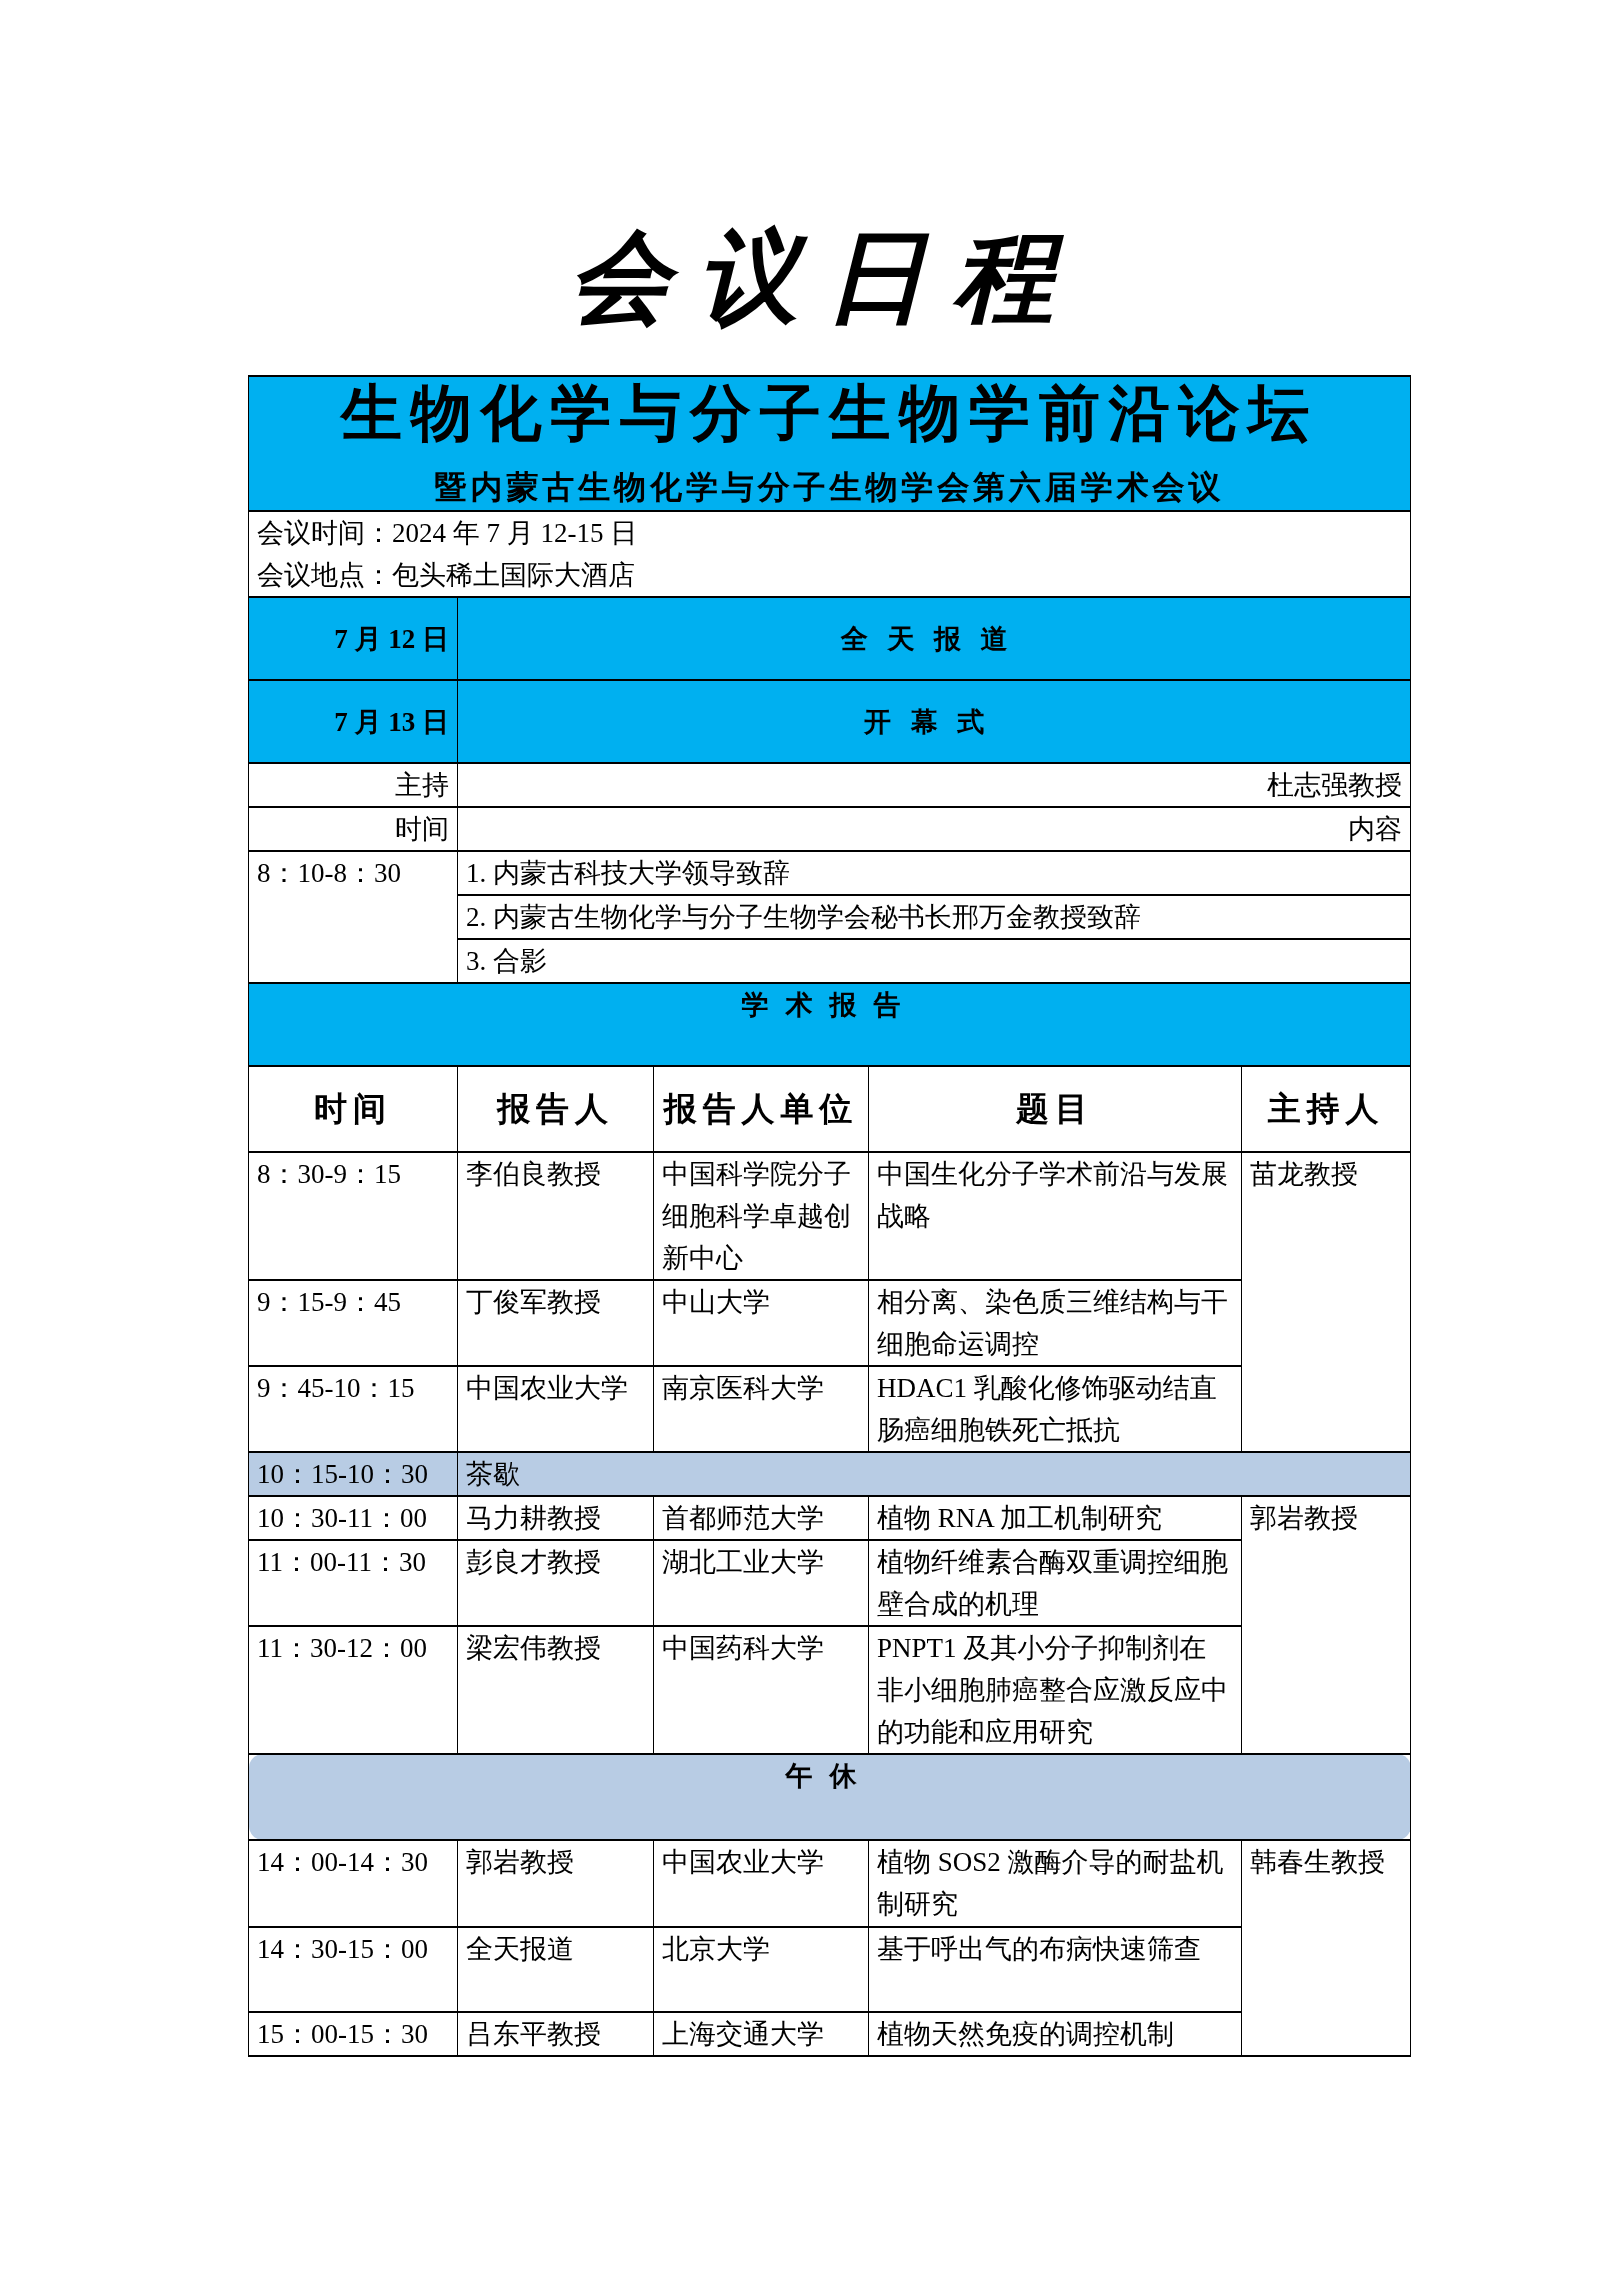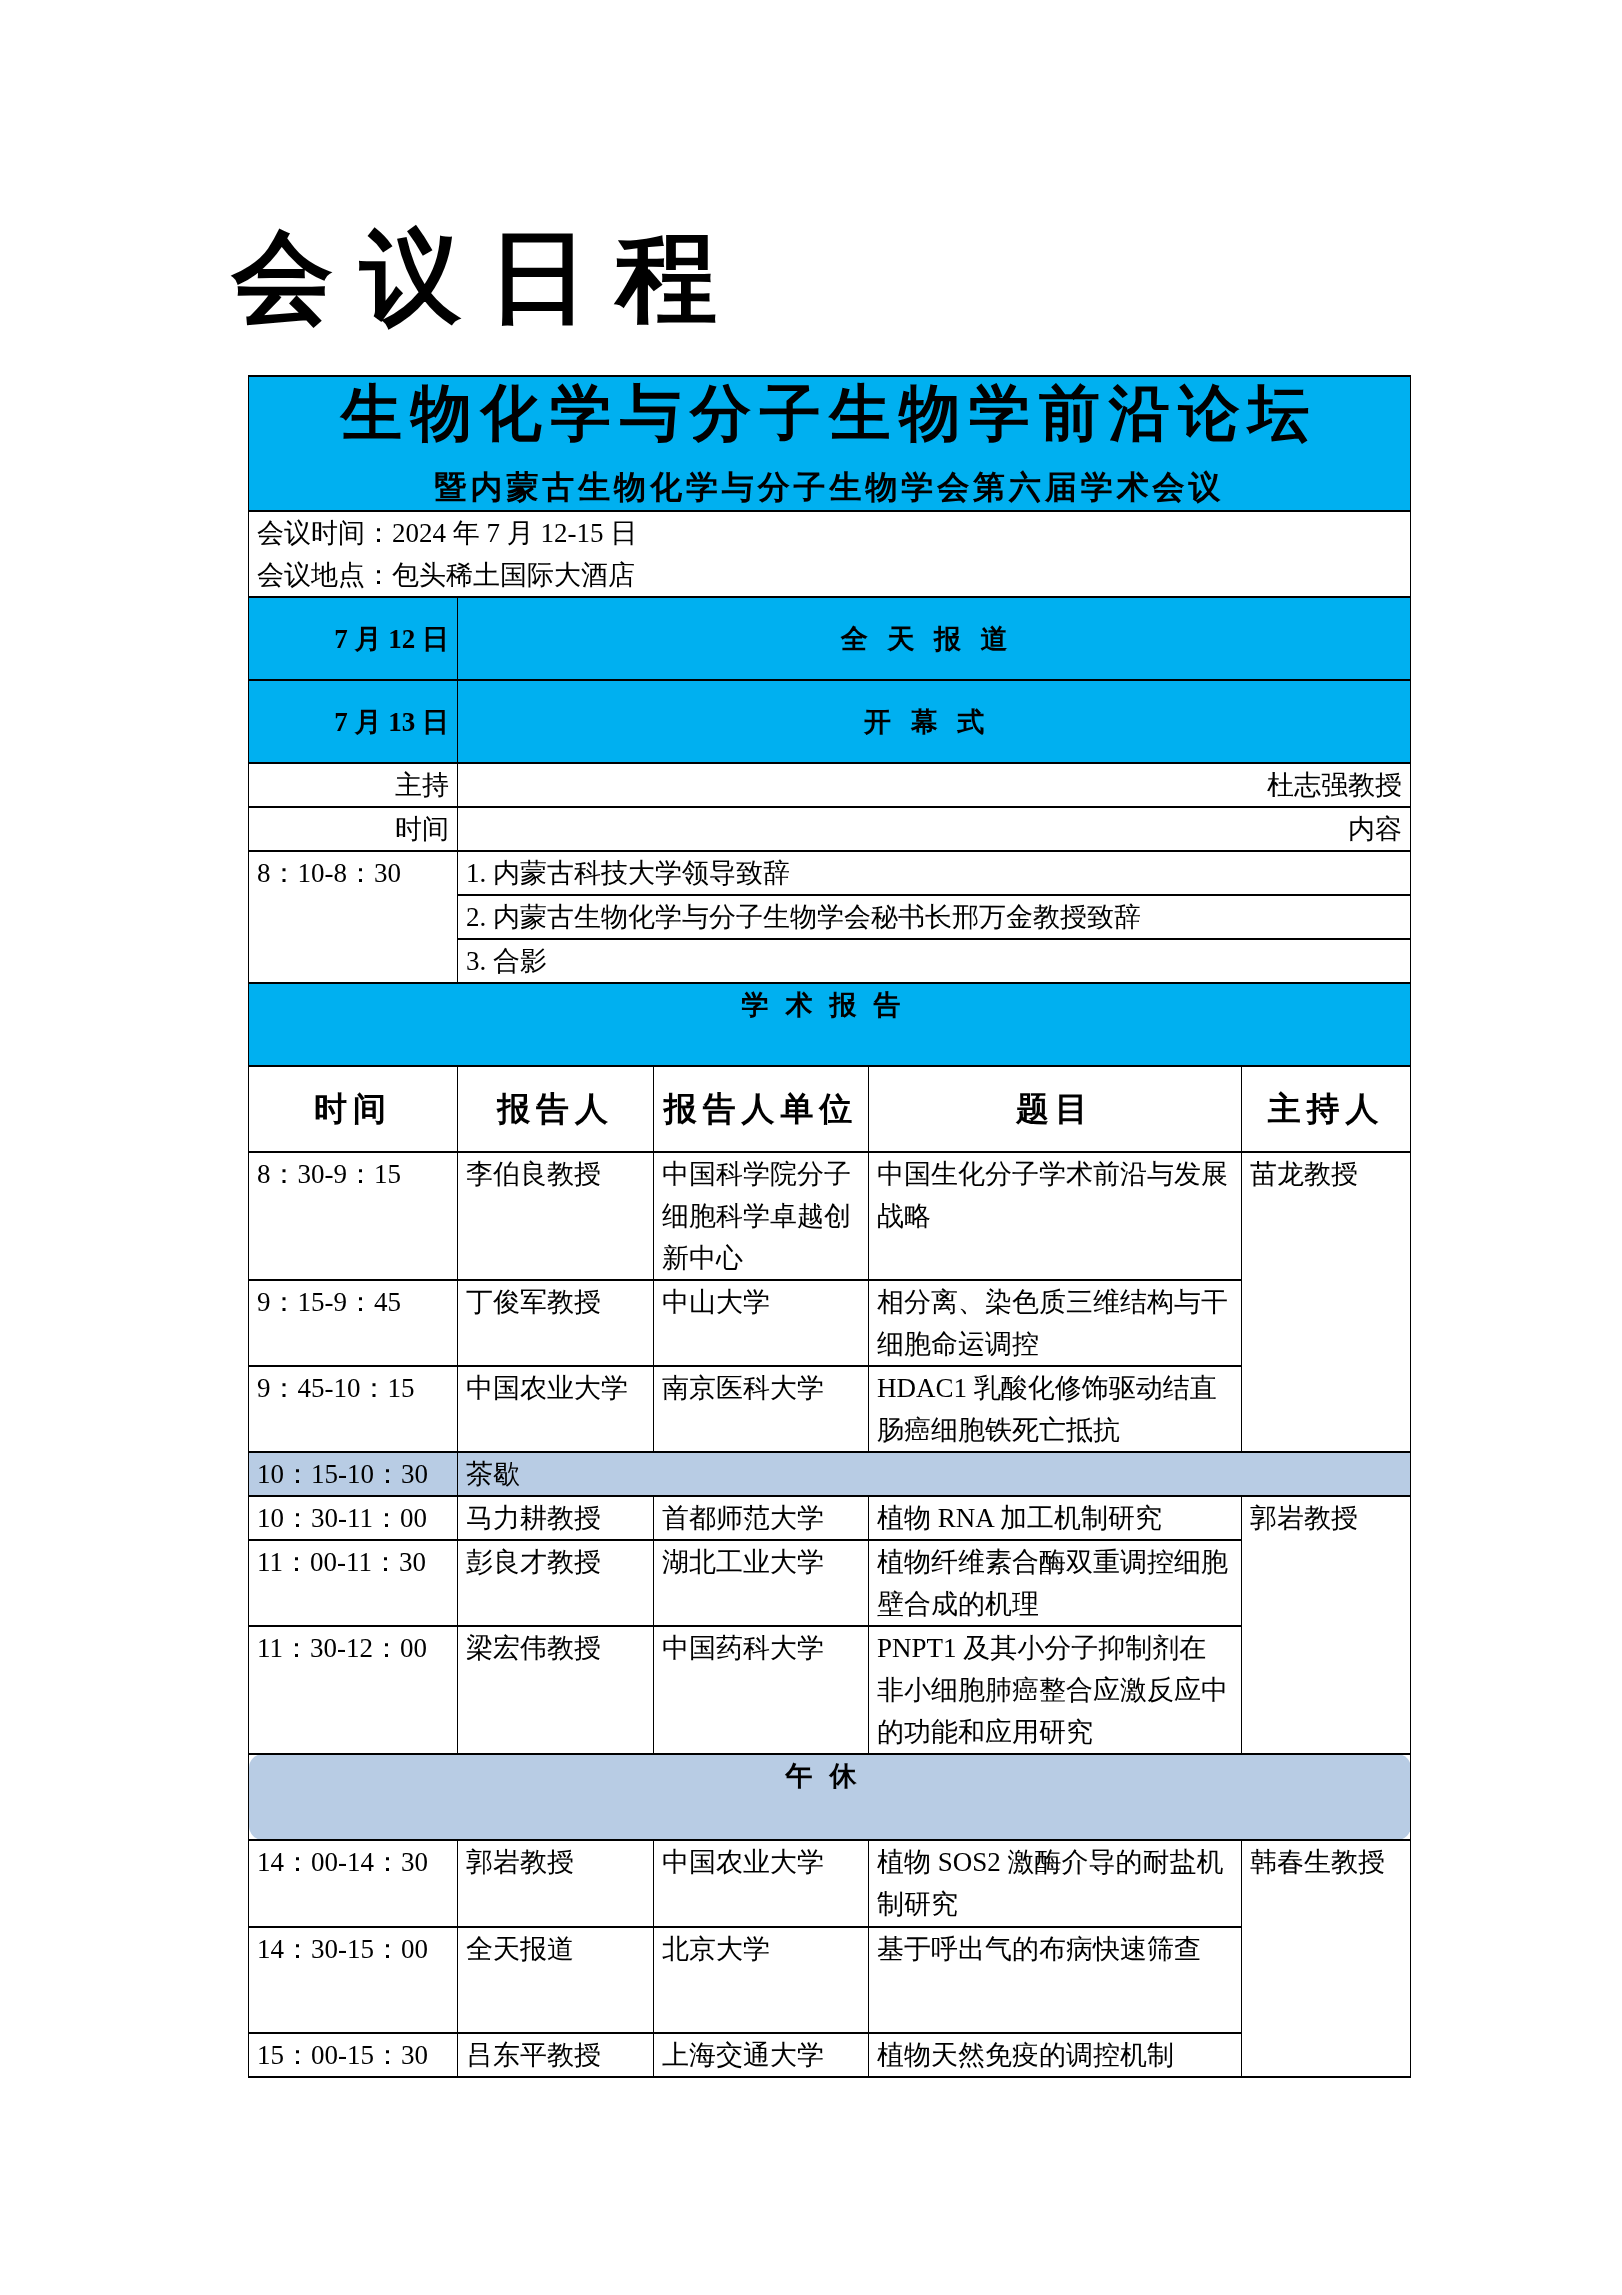--- a/index.html
+++ b/index.html
@@ -6,26 +6,27 @@
   .page{
     position:relative;
     width:1622px;height:2295px;
     background:#ffffff;
     font-family:"Liberation Serif","DejaVu Serif",serif;
     color:#000;
     overflow:hidden;
   }
   .doc-title{
     position:absolute;
-    left:232px;top:211px;width:1162px;
-    text-align:left;
+    left:244px;top:211px;width:1162px;
+    text-align:center;
     font-size:101px;
     font-weight:bold;
     letter-spacing:27px;
     font-family:"DejaVu Serif","Liberation Serif",serif;
+    font-style:italic;
   }
   table.agenda{
     position:absolute;
     left:248px;top:375px;
     width:1162px;
     border-collapse:collapse;
     table-layout:fixed;
   }
   table.agenda td{
     border:1.5px solid #000;
@@ -243,21 +244,21 @@
       <td colspan="5" class="lunch">午休</td>
     </tr>
 
     <tr style="height:87px">
       <td class="time-cell">14：00-14：30</td>
       <td>郭岩教授</td>
       <td>中国农业大学</td>
       <td>植物 SOS2 激酶介导的耐盐机制研究</td>
       <td rowspan="3">韩春生教授</td>
     </tr>
-    <tr style="height:106px">
+    <tr style="height:85px">
       <td class="time-cell">14：30-15：00</td>
       <td>全天报道</td>
       <td>北京大学</td>
       <td>基于呼出气的布病快速筛查</td>
     </tr>
     <tr style="height:43px">
       <td class="time-cell">15：00-15：30</td>
       <td>吕东平教授</td>
       <td>上海交通大学</td>
       <td>植物天然免疫的调控机制</td>

